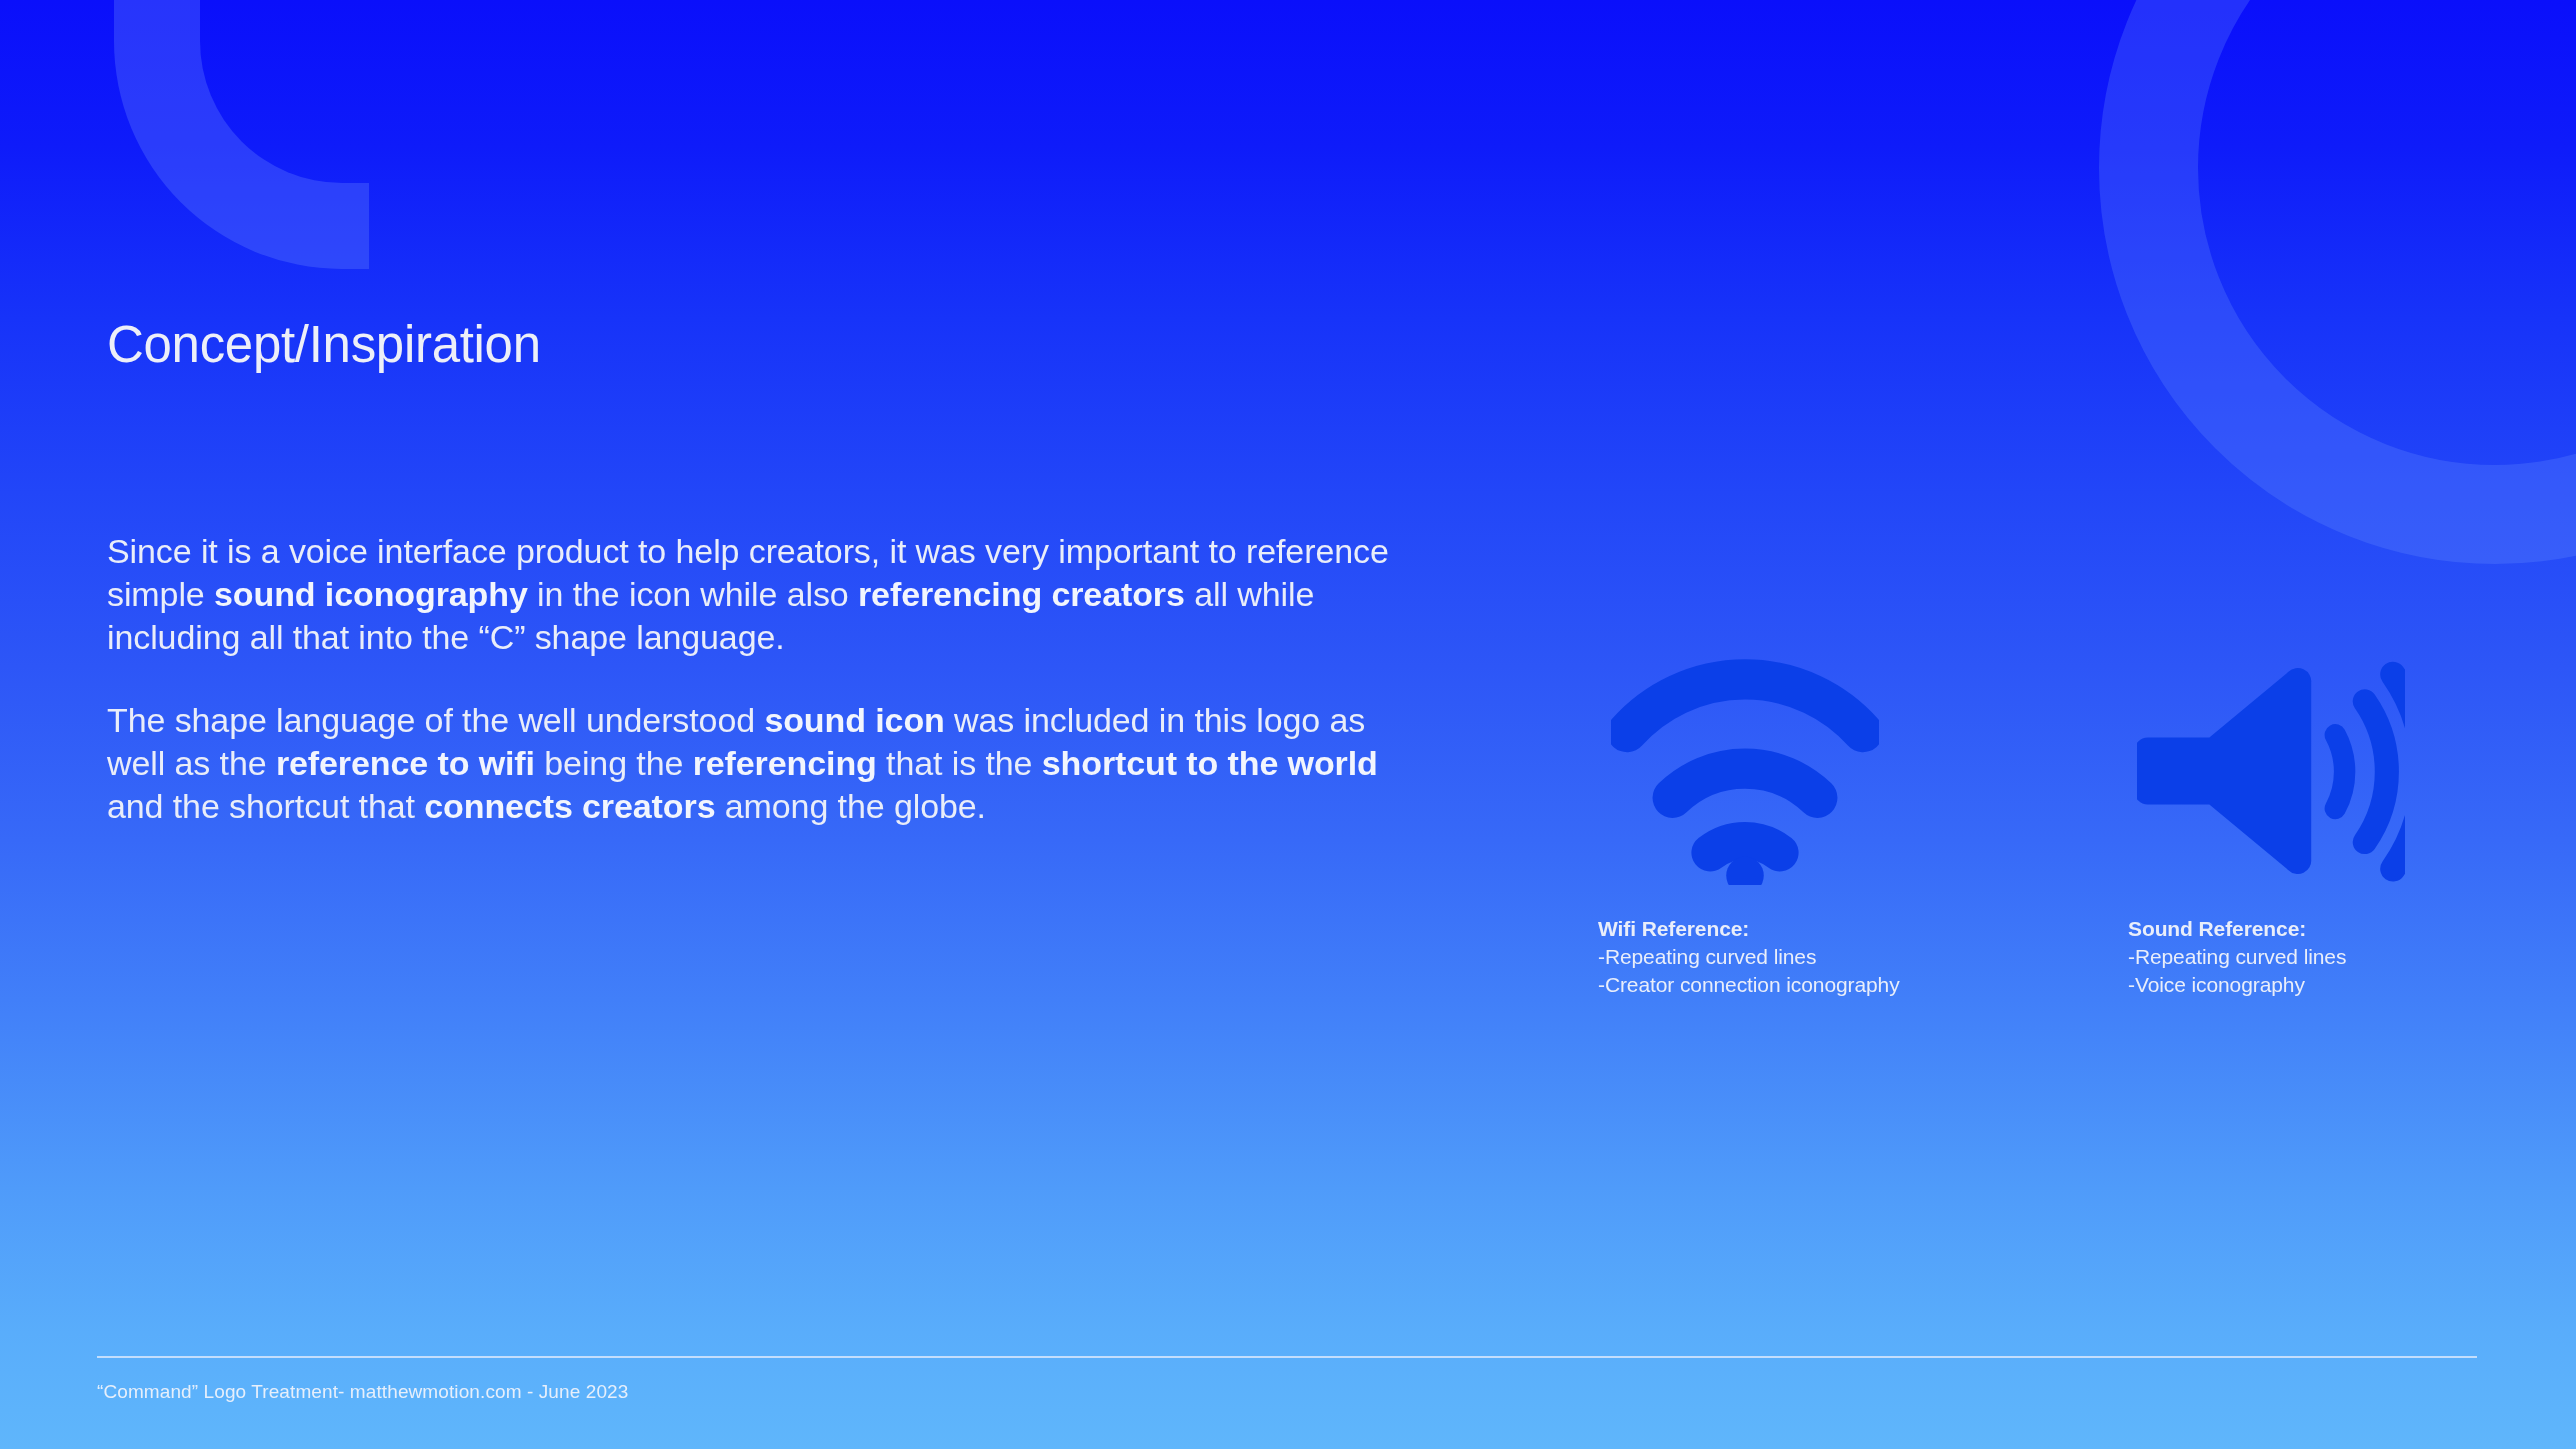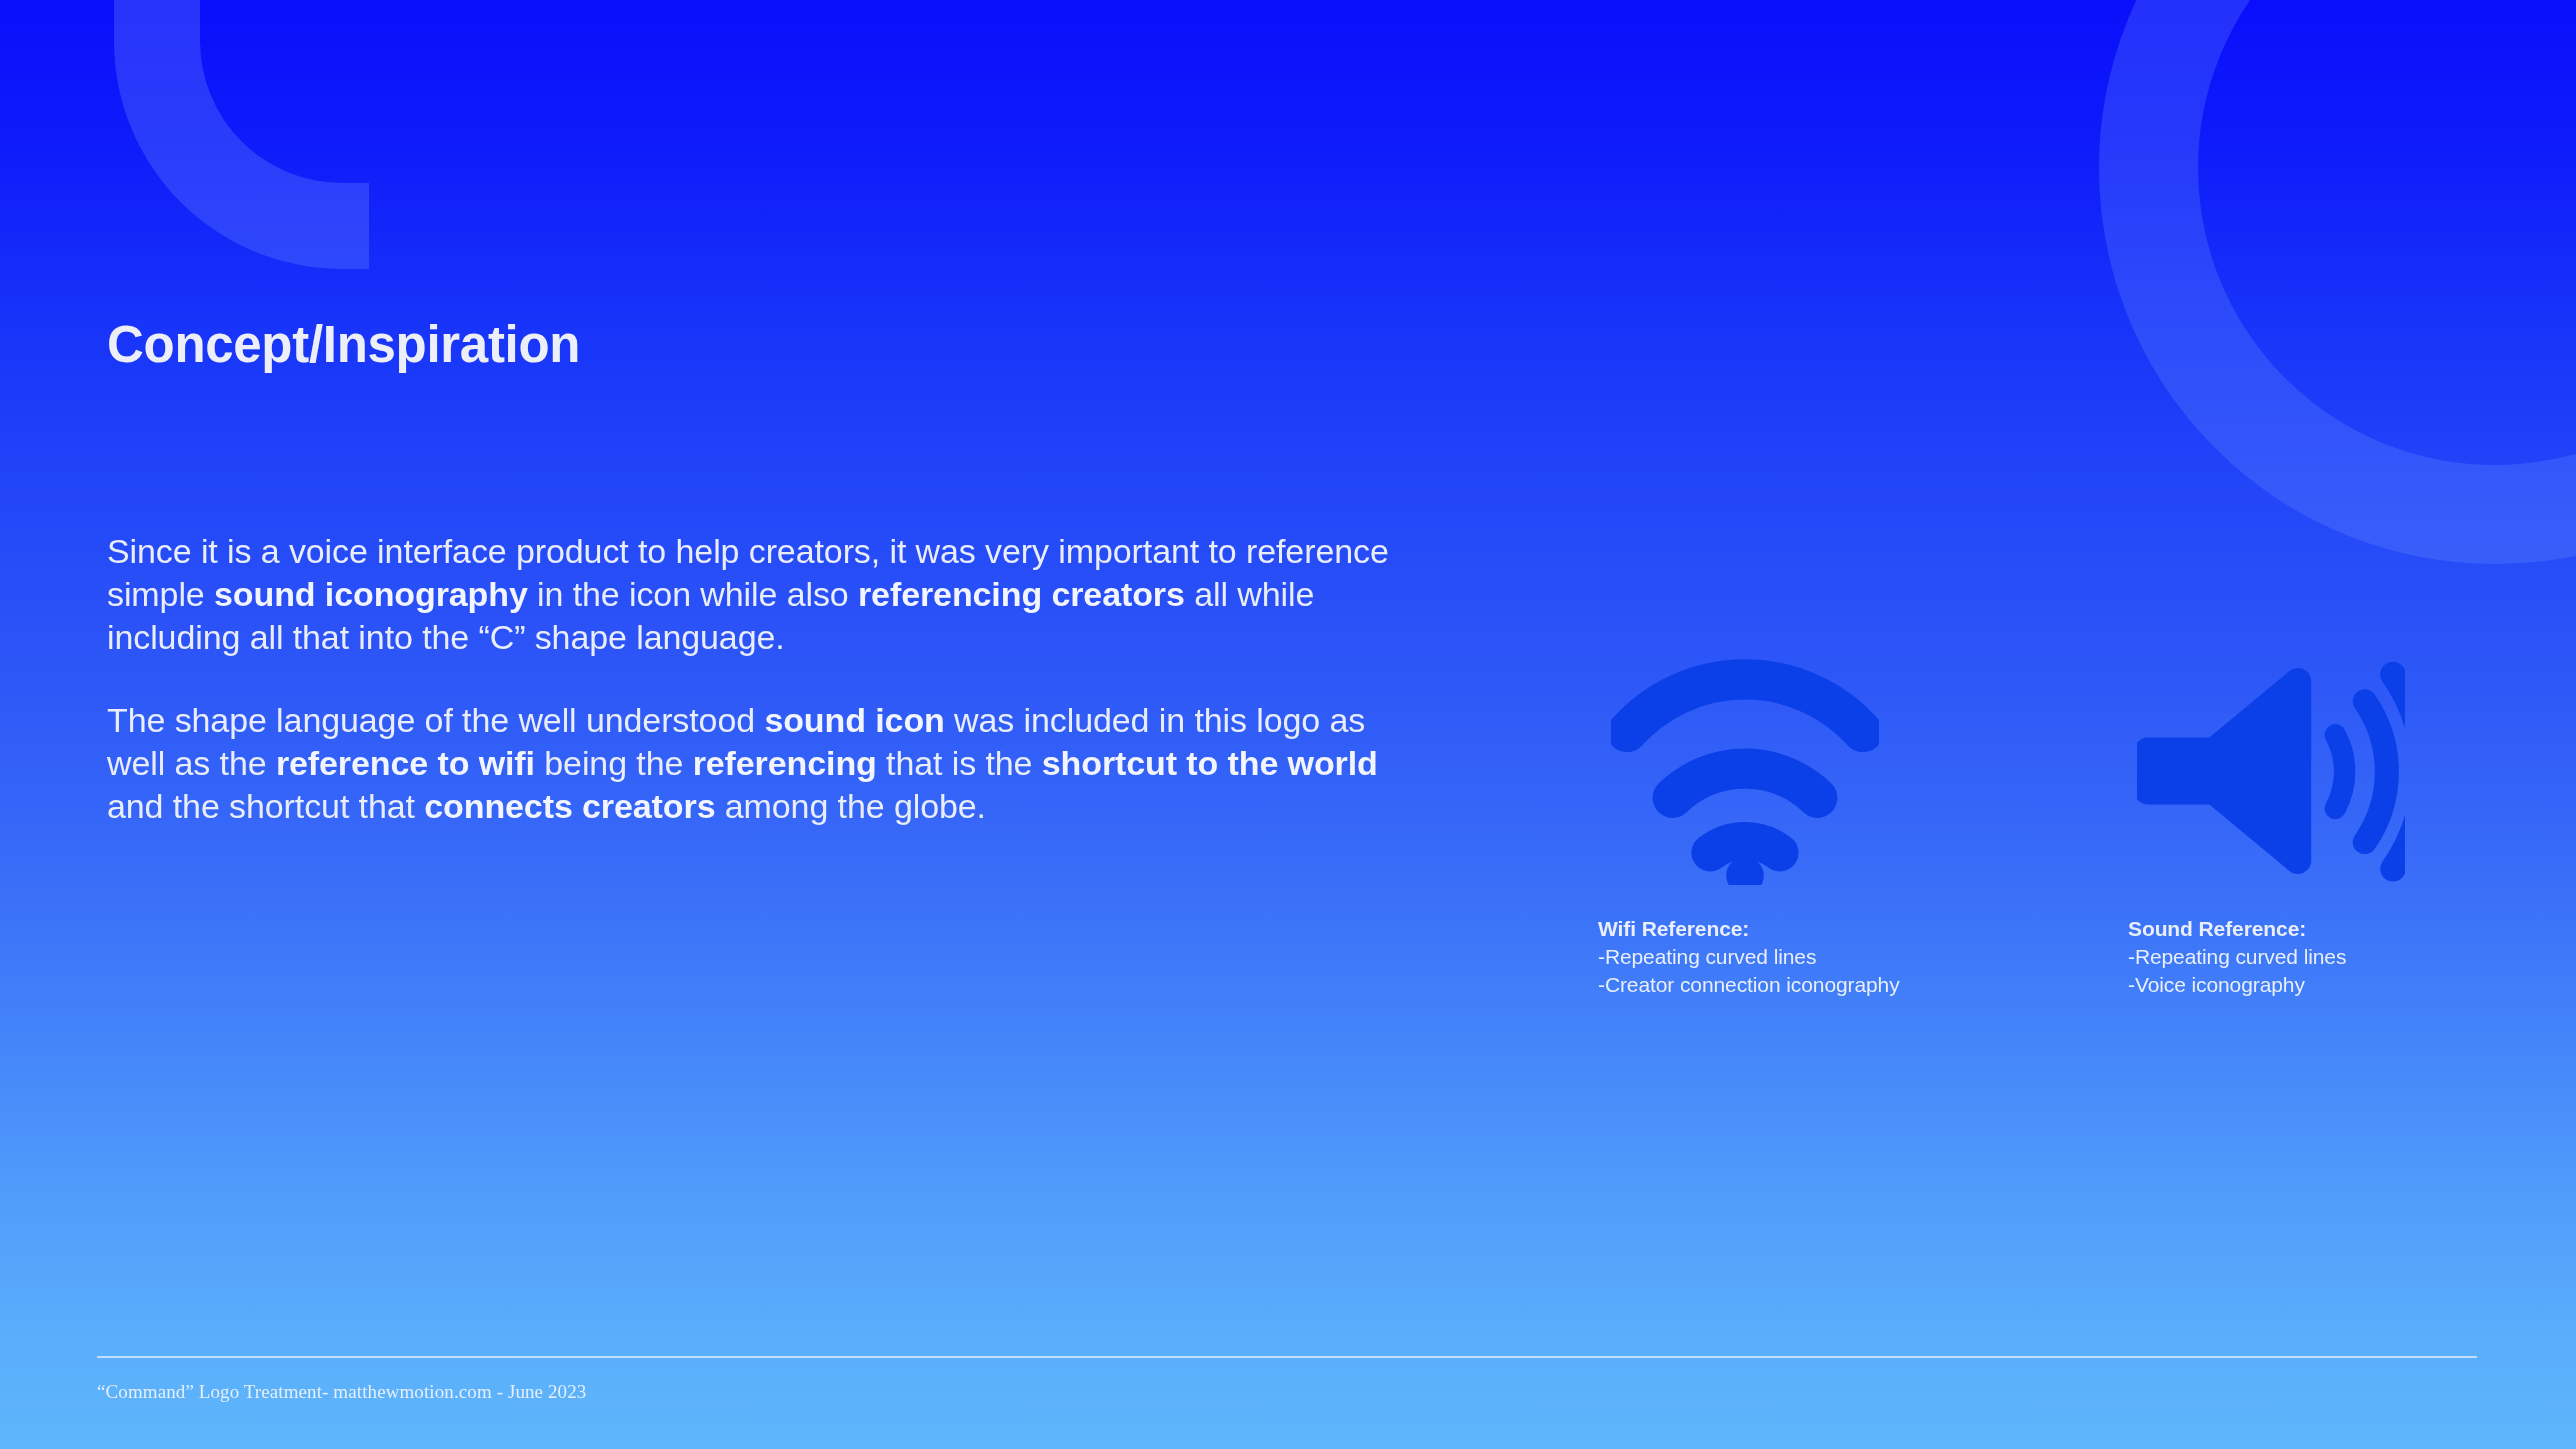--- a/index.html
+++ b/index.html
@@ -50,21 +50,21 @@
     width:792px; height:792px;
     border-radius:50%;
     border:99px solid rgba(110,145,255,0.26);
   }
 
   
   #page-title {
     position:absolute;
     left:107px; top:315px;
     font-size:51px;
-    font-weight:700;
+    font-weight:400;
     letter-spacing:-0.3px;
     color:#EDEFF8;
     white-space:nowrap;
   }
 
   #body-copy {
     position:absolute;
     left:107px; top:530px;
     width:1315px;
     color:#E9EDF9;
@@ -102,21 +102,20 @@
     left:97px; bottom:91px;
     width:2380px; height:2px;
     background:rgba(235,240,252,0.72);
   }
   #footer-text {
     position:absolute;
     left:97px; bottom:46px;
     font-size:19px;
     letter-spacing:0.1px;
     color:#E6EFFB;
-    font-family:Liberation Serif, serif;
   }
 </style>
 </head>
 <body>
 
 <div id="slide">
 
   <div class="deco" id="deco-tl">
     <div class="ring"></div>
   </div>

